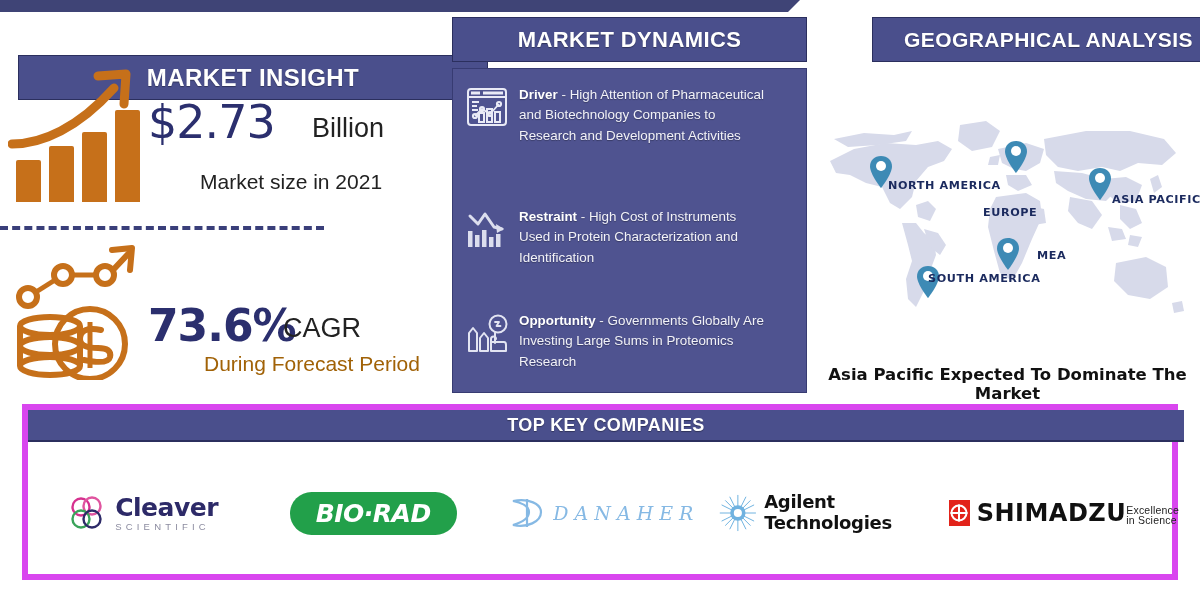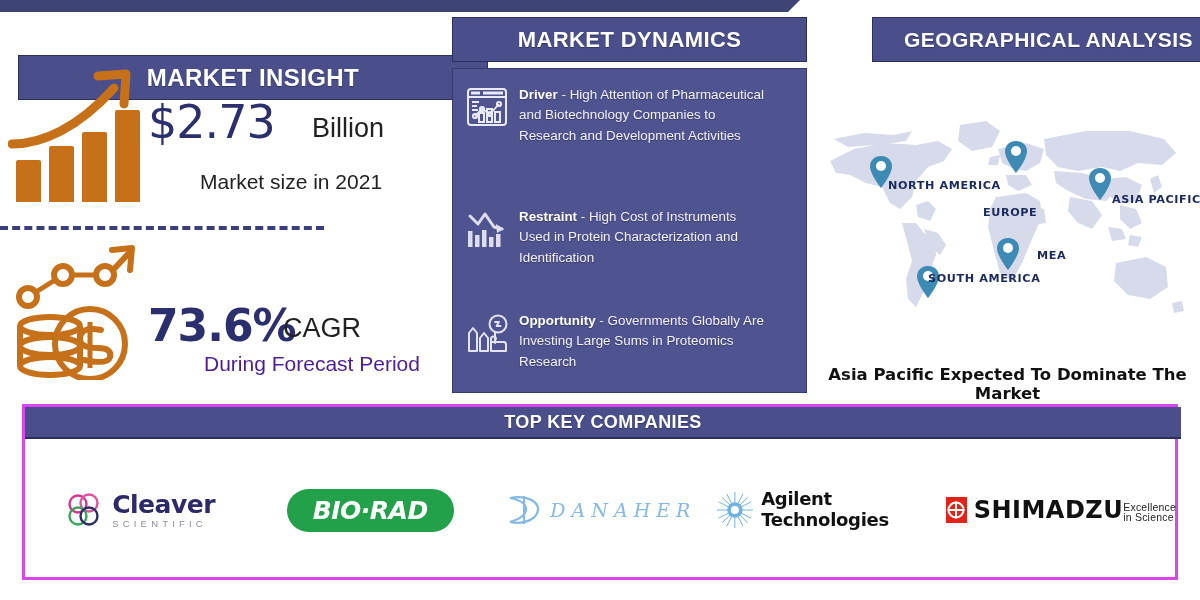--- a/index.html
+++ b/index.html
@@ -58,21 +58,21 @@
     font-size: 44px; font-weight: bold; color: #2b2f6e;
     font-family: "DejaVu Sans", sans-serif;
     letter-spacing: -1px;
   }
   .mi-cagr-lbl {
     position: absolute; left: 283px; top: 313px;
     font-size: 27px; color: #222;
   }
   .mi-cagr-sub {
     position: absolute; left: 204px; top: 352px;
-    font-size: 21px; color: #4c1d95;
+    font-size: 21px; color: #a16207;
   }
 
   
   #hdr-dynamics { left: 452px; top: 17px; width: 355px; height: 45px; font-size: 22px; }
   .md-box {
     position: absolute; left: 452px; top: 68px; width: 355px; height: 325px;
     background: #4f5390; border: 1px solid #373b72;
   }
   .md-item { position: absolute; display: flex; gap: 10px; }
   .md-ic { flex: 0 0 44px; width: 44px; height: 44px; }
@@ -94,21 +94,21 @@
     font-family: "DejaVu Sans", sans-serif;
   }
   .pin-label {
     position: absolute; font-size: 11.2px; font-weight: bold; color: #1b2a5e;
     font-family: "DejaVu Sans", sans-serif; letter-spacing: .6px; white-space: nowrap;
   }
 
   
   .tkc-wrap {
     position: absolute; left: 22px; top: 404px; width: 1156px; height: 176px;
-    border: 3px solid #d946ef; background: #fff;
+    border: 6px solid #d946ef; background: #fff;
   }
   .tkc-hdr {
     position: absolute; left: 0; top: 0; width: 1156px; height: 32px;
     background: #4a4f8c; border-bottom: 2px solid #2b2f5e;
     display: flex; align-items: center; justify-content: center;
     color: #fff; font-weight: bold; font-size: 18px; letter-spacing: .4px;
     text-shadow: 0 1px 1px rgba(0,0,0,.35);
   }
   .tkc-row {
     position: absolute; left: 0; top: 32px; width: 1156px; height: 142px;

